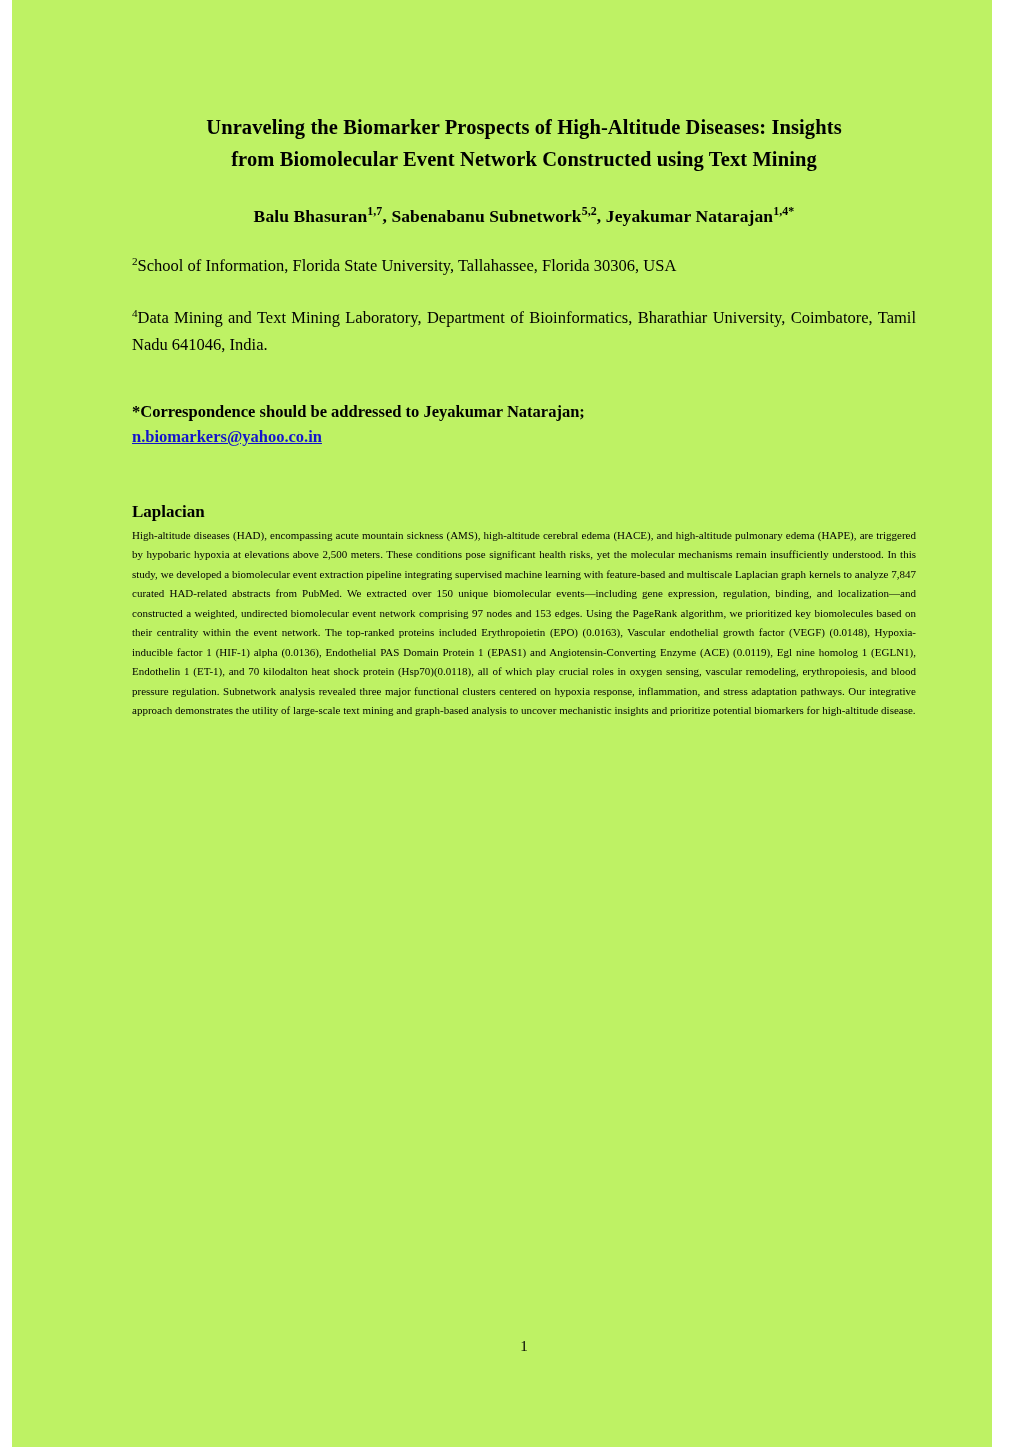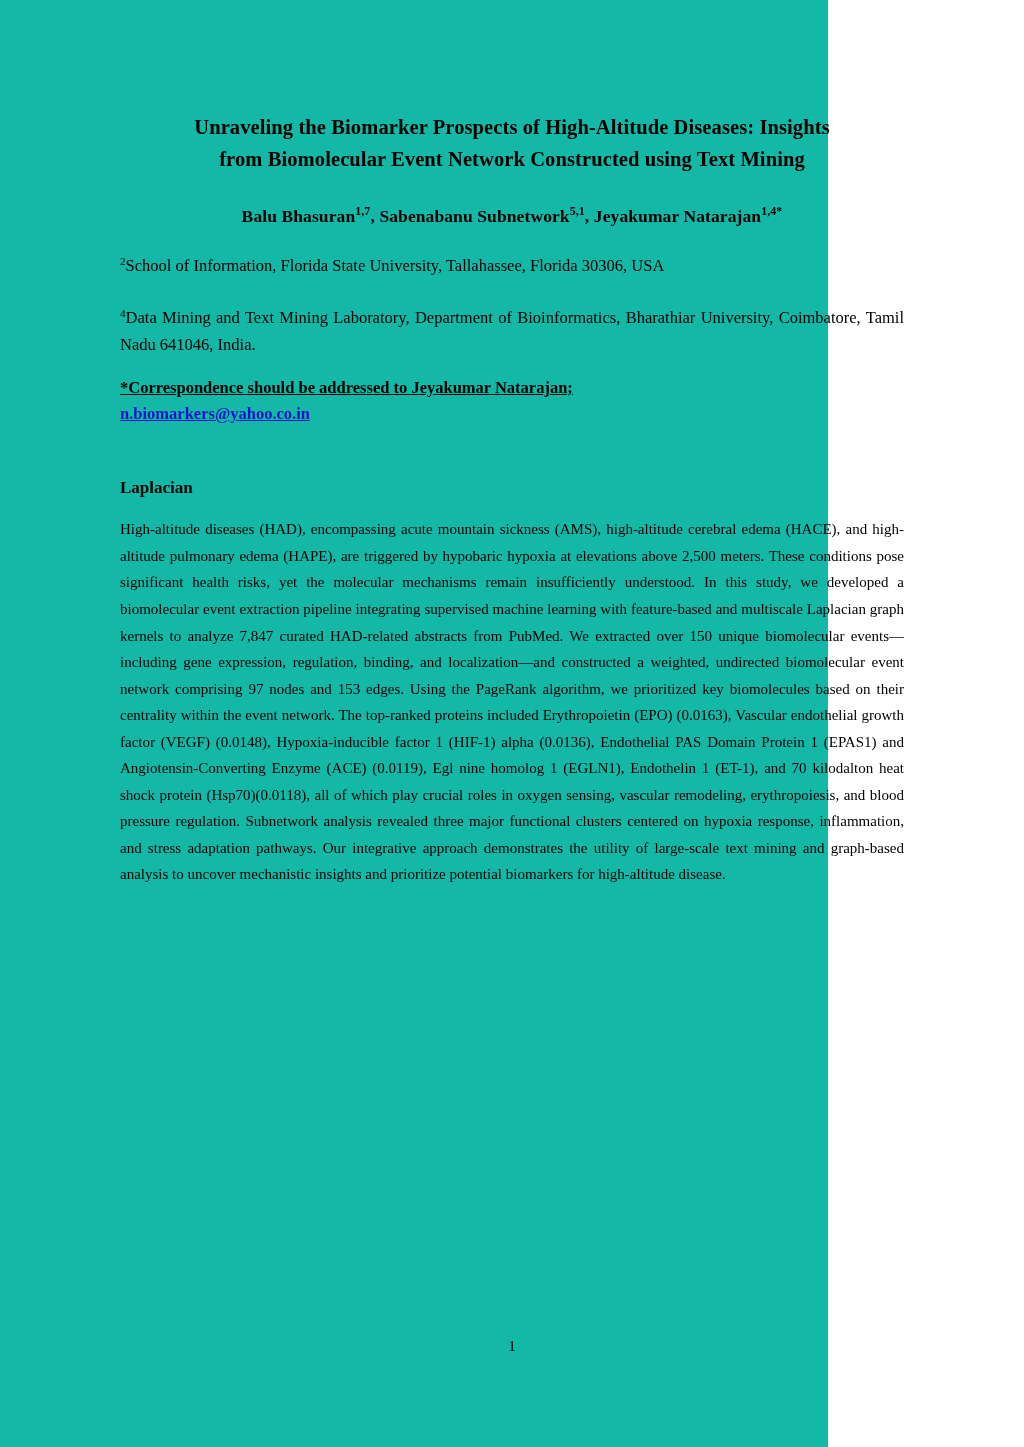--- a/index.html
+++ b/index.html
@@ -10,24 +10,24 @@
   body {
     width: 1024px;
     height: 1447px;
     font-family: "Liberation Serif", serif;
     color: #000000;
     position: relative;
     overflow: hidden;
   }
   .page {
     position: absolute;
-    left: 0; top: 0;
-    width: 828px;
+    left: 12px; top: 0;
+    width: 980px;
     height: 1447px;
-    background: #14b8a6;
+    background: #bef264;
   }
   .content {
     position: absolute;
     left: 120px;
     top: 112px;
     width: 784px;
   }
   .title {
     font-size: 20.5px;
     font-weight: bold;
@@ -55,40 +55,39 @@
     margin-top: 26px;
     font-size: 16.5px;
     line-height: 1.62;
     text-align: justify;
     text-justify: inter-word;
   }
   .affil.first {
     margin-top: 42px;
   }
   .correspondence {
-    margin-top: 16px;
+    margin-top: 40px;
     font-size: 16.5px;
     font-weight: bold;
     line-height: 1.55;
-    text-decoration: underline;
   }
   .email {
     color: #1414cc;
     text-decoration: underline;
     font-weight: bold;
     display: inline-block;
   }
   .abstract-heading {
     margin-top: 52px;
     font-size: 17px;
     font-weight: bold;
   }
   .abstract-body {
-    margin-top: 18px;
-    font-size: 15px;
+    margin-top: 4px;
+    font-size: 11px;
     line-height: 1.77;
     text-align: justify;
     text-justify: inter-word;
   }
   .page-number {
     position: absolute;
     left: 0;
     width: 1024px;
     top: 1338px;
     text-align: center;
@@ -100,21 +99,21 @@
 
 <div class="page">
   <div class="content">
 
     <h1 class="title">
       <span class="title-line">Unraveling the Biomarker Prospects of High-Altitude Diseases: Insights</span>
       <span class="title-line">from Biomolecular Event Network Constructed using Text Mining</span>
     </h1>
 
     <div class="authors">
-      <span>Balu Bhasuran</span><sup>1,7</sup><span>, </span><span>Sabenabanu Subnetwork</span><sup>5,1</sup><span>, </span><span>Jeyakumar Natarajan</span><sup>1,4*</sup>
+      <span>Balu Bhasuran</span><sup>1,7</sup><span>, </span><span>Sabenabanu Subnetwork</span><sup>5,2</sup><span>, </span><span>Jeyakumar Natarajan</span><sup>1,4*</sup>
     </div>
 
 
     <p class="affil">
       <sup>2</sup><span>School of Information, Florida State University, Tallahassee, Florida 30306, USA</span>
     </p>
 
 
     <p class="affil">
       <sup>4</sup><span>Data Mining and Text Mining Laboratory, Department of Bioinformatics, Bharathiar University, Coimbatore, Tamil Nadu  641046, India.</span>

